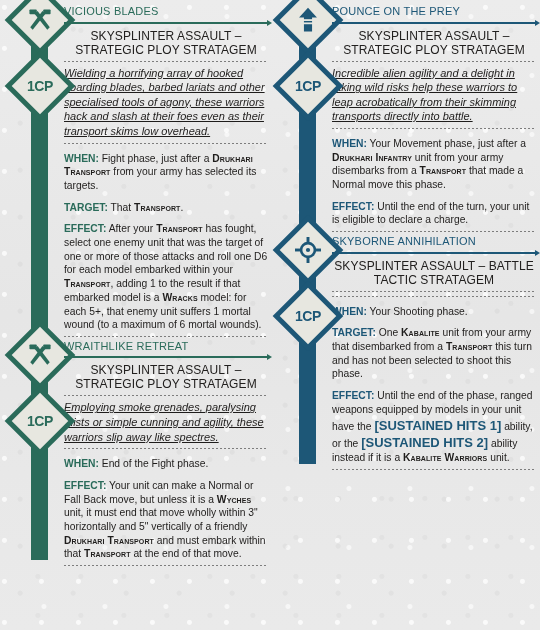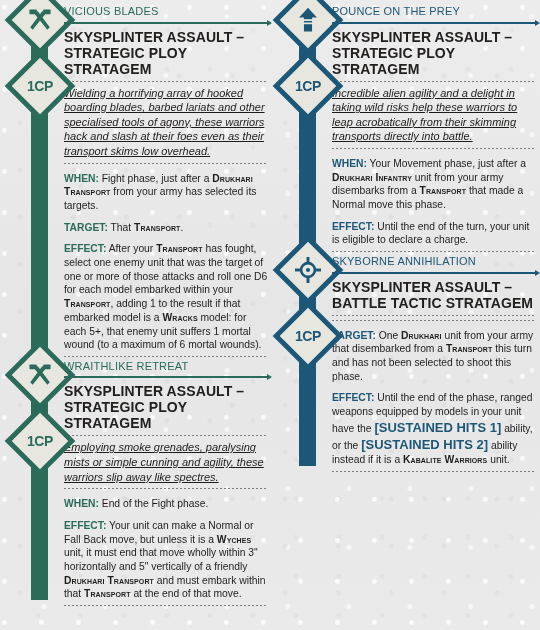--- a/index.html
+++ b/index.html
@@ -95,24 +95,25 @@
   }
   .title-rule::after {
     content: "";
     position: absolute;
     right: -4px; top: -2px;
     border-top: 3px solid transparent;
     border-bottom: 3px solid transparent;
     border-left: 5px solid currentColor;
   }
   .card-sub {
-    font-size: 14px;
-    font-weight: bold;
+    font-size: 12px;
+    font-weight: normal;
     letter-spacing: 0.1px;
     color: #22201f;
+    text-align: center;
   }
   .dots {
     height: 1px;
     margin: 4px 0 4px 0;
     background-image: linear-gradient(to right, #7d7d7d 0 2px, transparent 2px 4px);
     background-size: 4px 1px;
     background-repeat: repeat-x;
   }
 
   .flavour {
@@ -278,19 +279,20 @@
               <span class="cp-text">1CP</span>
             </div>
           </div>
         </div>
         <div class="card-title title">SKYBORNE ANNIHILATION</div>
         <div class="title-rule"></div>
         <div class="card-sub">SKYSPLINTER ASSAULT –  BATTLE TACTIC STRATAGEM</div>
         <div class="dots"></div>
         <div class="dots"></div>
         <div class="rules">
-          <div class="rule-block"><span class="lbl">TARGET:</span> <span>One <span class="sc">Drukhari</span> unit from your army that disembarked from a <span class="sc">Transport</span> this turn and has not been selected to shoot this phase.</span></div>
+          <div class="rule-block"><span class="lbl">WHEN:</span> <span>Your Shooting phase.</span></div>
+          <div class="rule-block"><span class="lbl">TARGET:</span> <span>One <span class="sc">Kabalite</span> unit from your army that disembarked from a <span class="sc">Transport</span> this turn and has not been selected to shoot this phase.</span></div>
           <div class="rule-block"><span class="lbl">EFFECT:</span> <span>Until the end of the phase, ranged weapons equipped by models in your unit have the <span class="ability">[SUSTAINED HITS 1]</span> ability, or the <span class="ability">[SUSTAINED HITS 2]</span> ability instead if it is a <span class="sc">Kabalite Warriors</span> unit.</span></div>
         </div>
         <div class="dots"></div>
       </div>
     </div>
 </div>
 
 </body></html>

